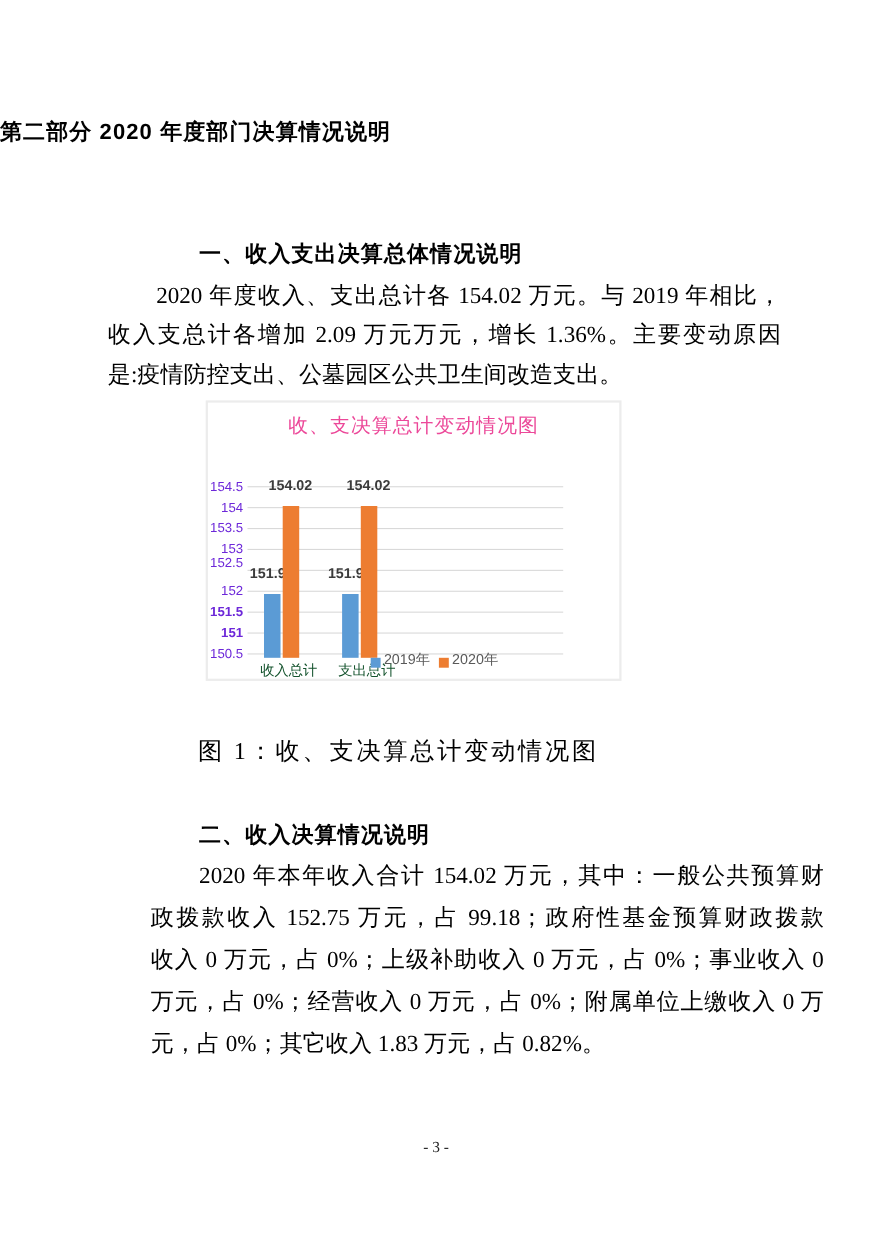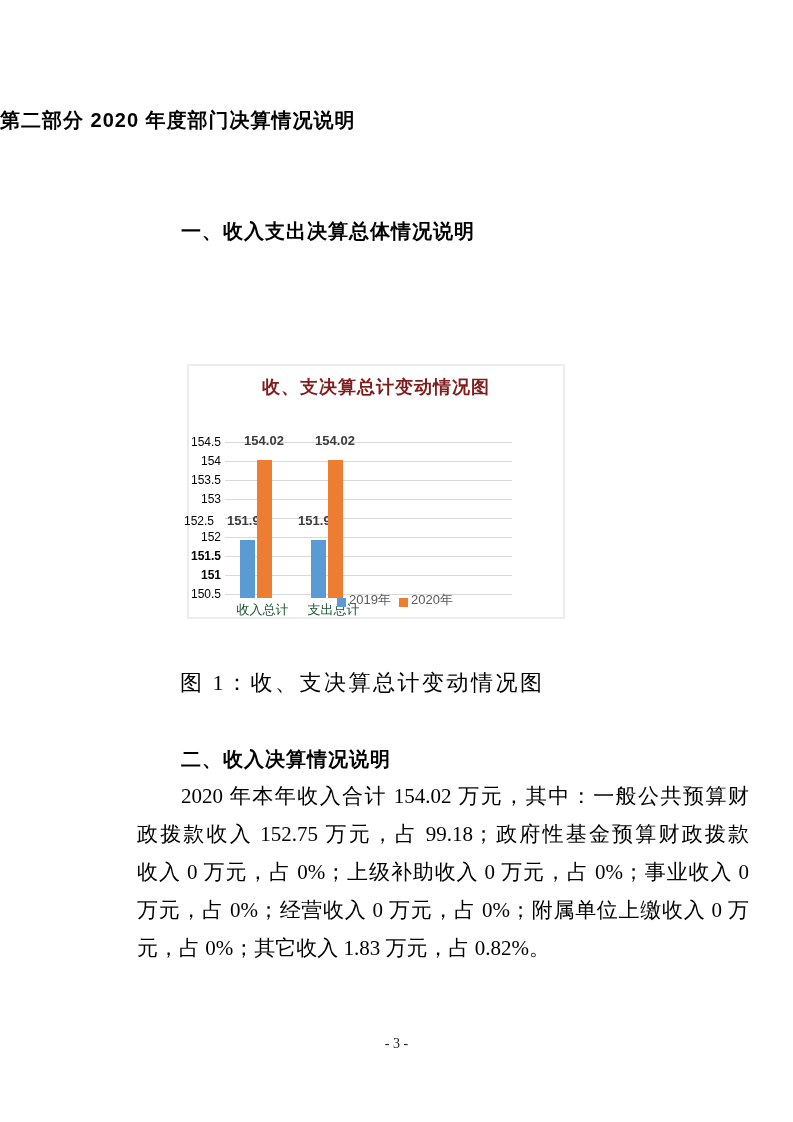--- a/index.html
+++ b/index.html
@@ -42,21 +42,21 @@
     box-sizing:border-box;background:#fff;border:2px solid #ececec;
     font-family:"Liberation Sans",sans-serif;
   }
   .chart-title{
     position:absolute;top:9px;left:0;right:0;text-align:center;
     color:#595959;font-size:18px;letter-spacing:1px;line-height:24px;
   }
   .gridline{position:absolute;height:1px;background:#d9d9d9;}
   .ytick{
     position:absolute;width:44px;text-align:right;
-    color:#000000;font-size:12px;line-height:14px;
+    color:#6d28d9;font-size:12px;line-height:14px;
   }
   .bar{position:absolute;}
   .dlabel{
     position:absolute;width:48px;text-align:center;
     font-size:13px;font-weight:bold;color:#3b3b3b;line-height:16px;
   }
   .catlabel{
     position:absolute;width:90px;text-align:center;
     color:#14532d;font-size:13px;line-height:15px;
   }
@@ -65,33 +65,38 @@
 </style>
 </head>
 <body>
 
 <div class="page">
 
   <div class="doc-title">第二部分 2020 年度部门决算情况说明</div>
 
   <div class="sec-heading" id="sec1-heading">一、收入支出决算总体情况说明</div>
 
+  <div class="para" id="para1">
+      <div class="line first">2020 年度收入、支出总计各 154.02 万元。与 2019 年相比，</div>
+      <div class="line">收入支总计各增加 2.09 万元万元，增长 1.36%。主要变动原因</div>
+      <div class="line last">是:疫情防控支出、公墓园区公共卫生间改造支出。</div>
+    </div>
 
   <div class="chart">
-    <div class="chart-title" style="color: #7f1d1d; font-weight: bold;">收、支决算总计变动情况图</div>
+    <div class="chart-title" style="color: #ec4899;">收、支决算总计变动情况图</div>
   <div class="gridline" style="left: 36px; top: 228px; width: 287px; background: rgb(217, 217, 217);"></div>
       <div class="ytick" style="left: -12px; top: 221px;">150.5</div>
       <div class="gridline" style="left: 36px; top: 209px; width: 287px; background: rgb(217, 217, 217);"></div>
       <div class="ytick" style="left: -12px; top: 202px; font-weight: bold;">151</div>
       <div class="gridline" style="left: 36px; top: 190px; width: 287px; background: rgb(217, 217, 217);"></div>
       <div class="ytick" style="left: -12px; top: 183px; font-weight: bold;">151.5</div>
       <div class="gridline" style="left: 36px; top: 171px; width: 287px; background: rgb(217, 217, 217);"></div>
       <div class="ytick" style="left: -12px; top: 164px;">152</div>
       <div class="gridline" style="left: 36px; top: 152px; width: 287px; background: rgb(217, 217, 217);"></div>
-      <div class="ytick" style="left: -12px; top: 148px; text-align: center;">152.5</div>
+      <div class="ytick" style="left: -12px; top: 138px;">152.5</div>
       <div class="gridline" style="left: 36px; top: 133px; width: 287px; background: rgb(217, 217, 217);"></div>
       <div class="ytick" style="left: -12px; top: 126px; text-align: right;">153</div>
       <div class="gridline" style="left: 36px; top: 114px; width: 287px; background: rgb(217, 217, 217);"></div>
       <div class="ytick" style="left: -12px; top: 107px;">153.5</div>
       <div class="gridline" style="left: 36px; top: 95px; width: 287px; background: rgb(217, 217, 217);"></div>
       <div class="ytick" style="left: -12px; top: 88px;">154</div>
       <div class="gridline" style="left: 36px; top: 76px; width: 287px; background: rgb(217, 217, 217);"></div>
       <div class="ytick" style="left: -12px; top: 69px;">154.5</div>
       <div class="bar" style="left: 50.5px; top: 173.66px; width: 15px; height: 58.34px; background: rgb(91, 155, 213);"></div>
       <div class="dlabel" style="left: 34px; top: 146.66px;">151.93</div>

